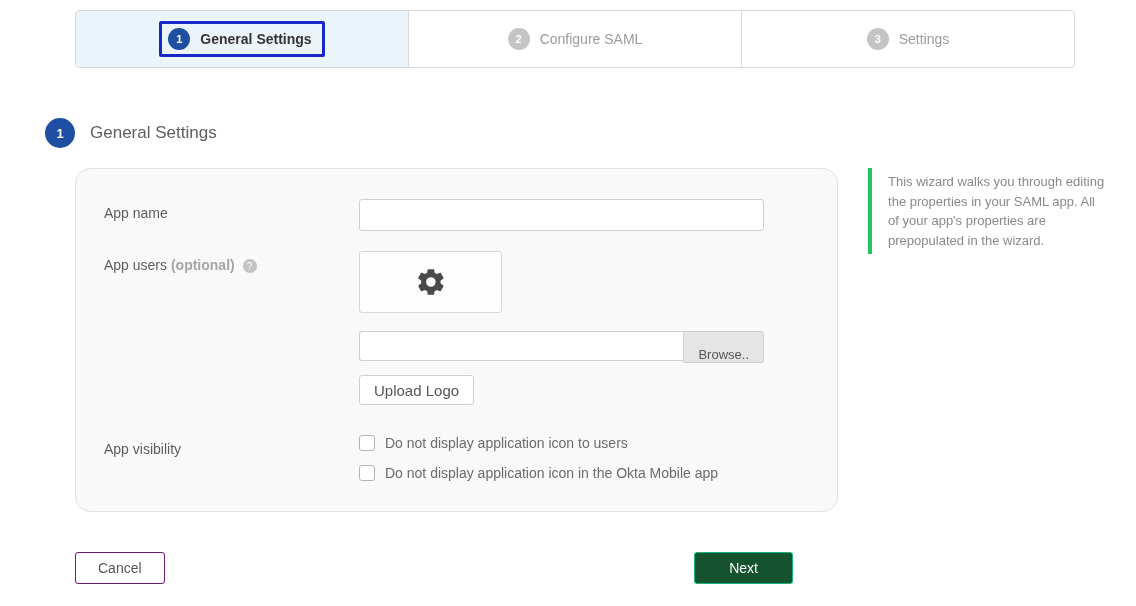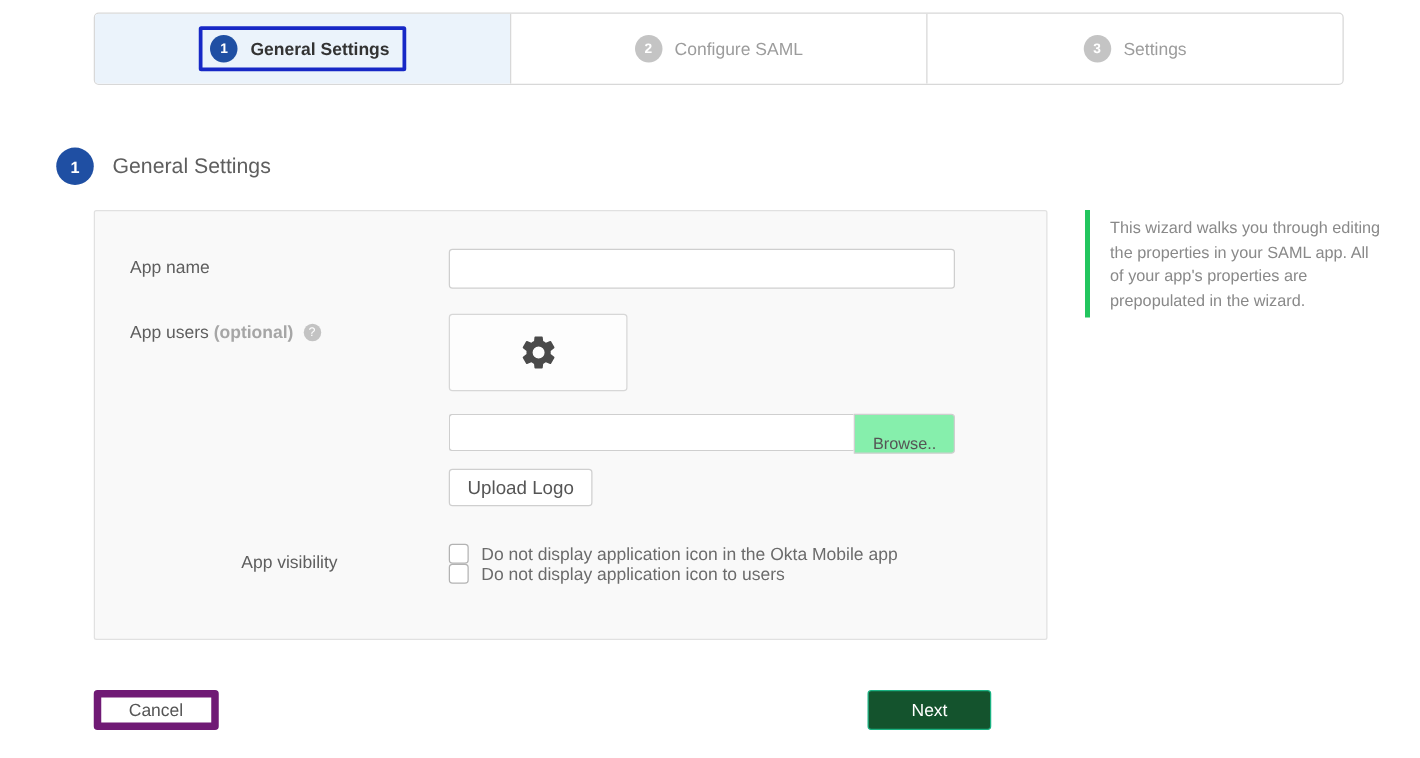--- a/index.html
+++ b/index.html
@@ -87,21 +87,21 @@
   .content-row {
     display: flex;
     align-items: flex-start;
     gap: 30px;
     margin-left: 45px;
   }
   .form-panel {
     width: 802px;
     border: 1px solid #e1e1e1;
     background: #f9f9f9;
-    border-radius: 2px;
+    border-radius: 15px;
     padding: 30px 30px 30px 28px;
   }
   .info-box {
     width: 250px;
     border-left: 4px solid #22c55e;
     padding: 4px 0 4px 16px;
     font-size: 13px;
     line-height: 1.5;
     color: #898989;
   }
@@ -163,21 +163,21 @@
     border: 1px solid #cfcfcf;
     border-right: none;
     border-radius: 3px 0 0 3px;
     padding: 0 8px;
     background: #fff;
   }
   .browse-btn {
     height: 30px;
     padding: 15px 14px;
     border: 1px solid #cfcfcf;
-    background: #86efac;
+    background: #e5e5e5;
     font-size: 13px;
     color: #555;
     border-radius: 0 3px 3px 0;
     cursor: pointer;
   }
   .upload-btn {
     height: 30px;
     padding: 0 14px;
     border: 1px solid #cfcfcf;
     background: #fff;
@@ -210,21 +210,21 @@
   }
   .btn {
     height: 32px;
     padding: 0 22px;
     border-radius: 3px;
     font-size: 14px;
     cursor: pointer;
   }
   .btn-default {
     background: #fff;
-    border: 6px solid #701a75;
+    border: 1px solid #701a75;
     color: #555;
   }
   .btn-primary {
     background: #14532d;
     border: 1px solid #1ab181;
     color: #fff;
     padding: 0 34px;
   }
 </style>
 </head>
@@ -275,31 +275,31 @@
             </svg>
           </div>
           <div class="file-row">
             <input type="text" class="file-path" readonly="" style="">
             <button class="browse-btn">Browse..</button>
           </div>
           <button class="upload-btn">Upload Logo</button>
         </div>
       </div>
 
-      <div class="form-row" style="margin-top:30px; margin-bottom:0;text-align:center;">
+      <div class="form-row" style="margin-top:30px; margin-bottom:0;">
         <div class="form-label">App visibility</div>
         <div class="form-control-area">
+          <div class="checkbox-row">
+            <span class="chk"></span>
+            <span>Do not display application icon to users</span>
+          </div>
           <div class="checkbox-row" style="margin-bottom:0;">
             <span class="chk"></span>
             <span>Do not display application icon in the Okta Mobile app</span>
           </div>
-          <div class="checkbox-row">
-            <span class="chk"></span>
-            <span>Do not display application icon to users</span>
-          </div>
         </div>
       </div>
 
     </div>
 
     <div class="info-box">
       <span>This wizard walks you through editing the properties in your SAML app. All of your app's properties are prepopulated in the wizard.</span>
     </div>
   </div>
 

